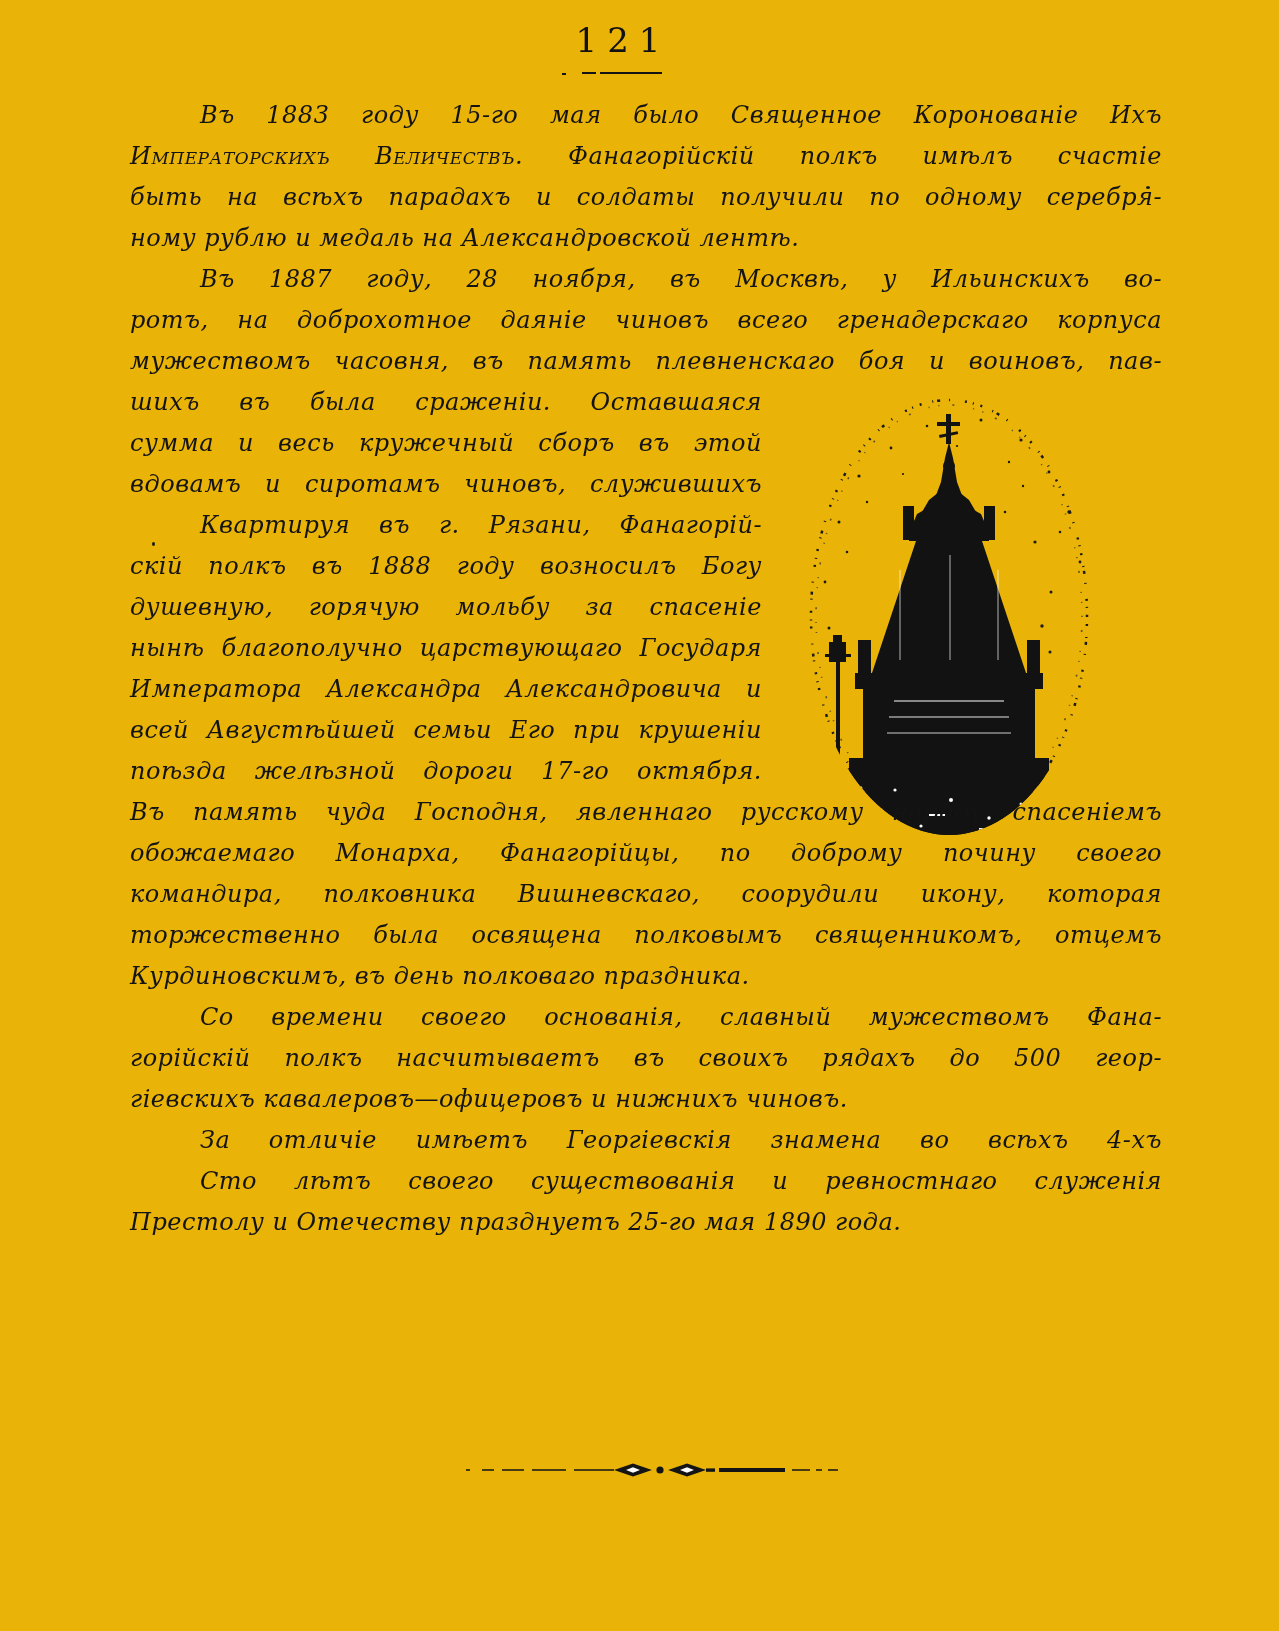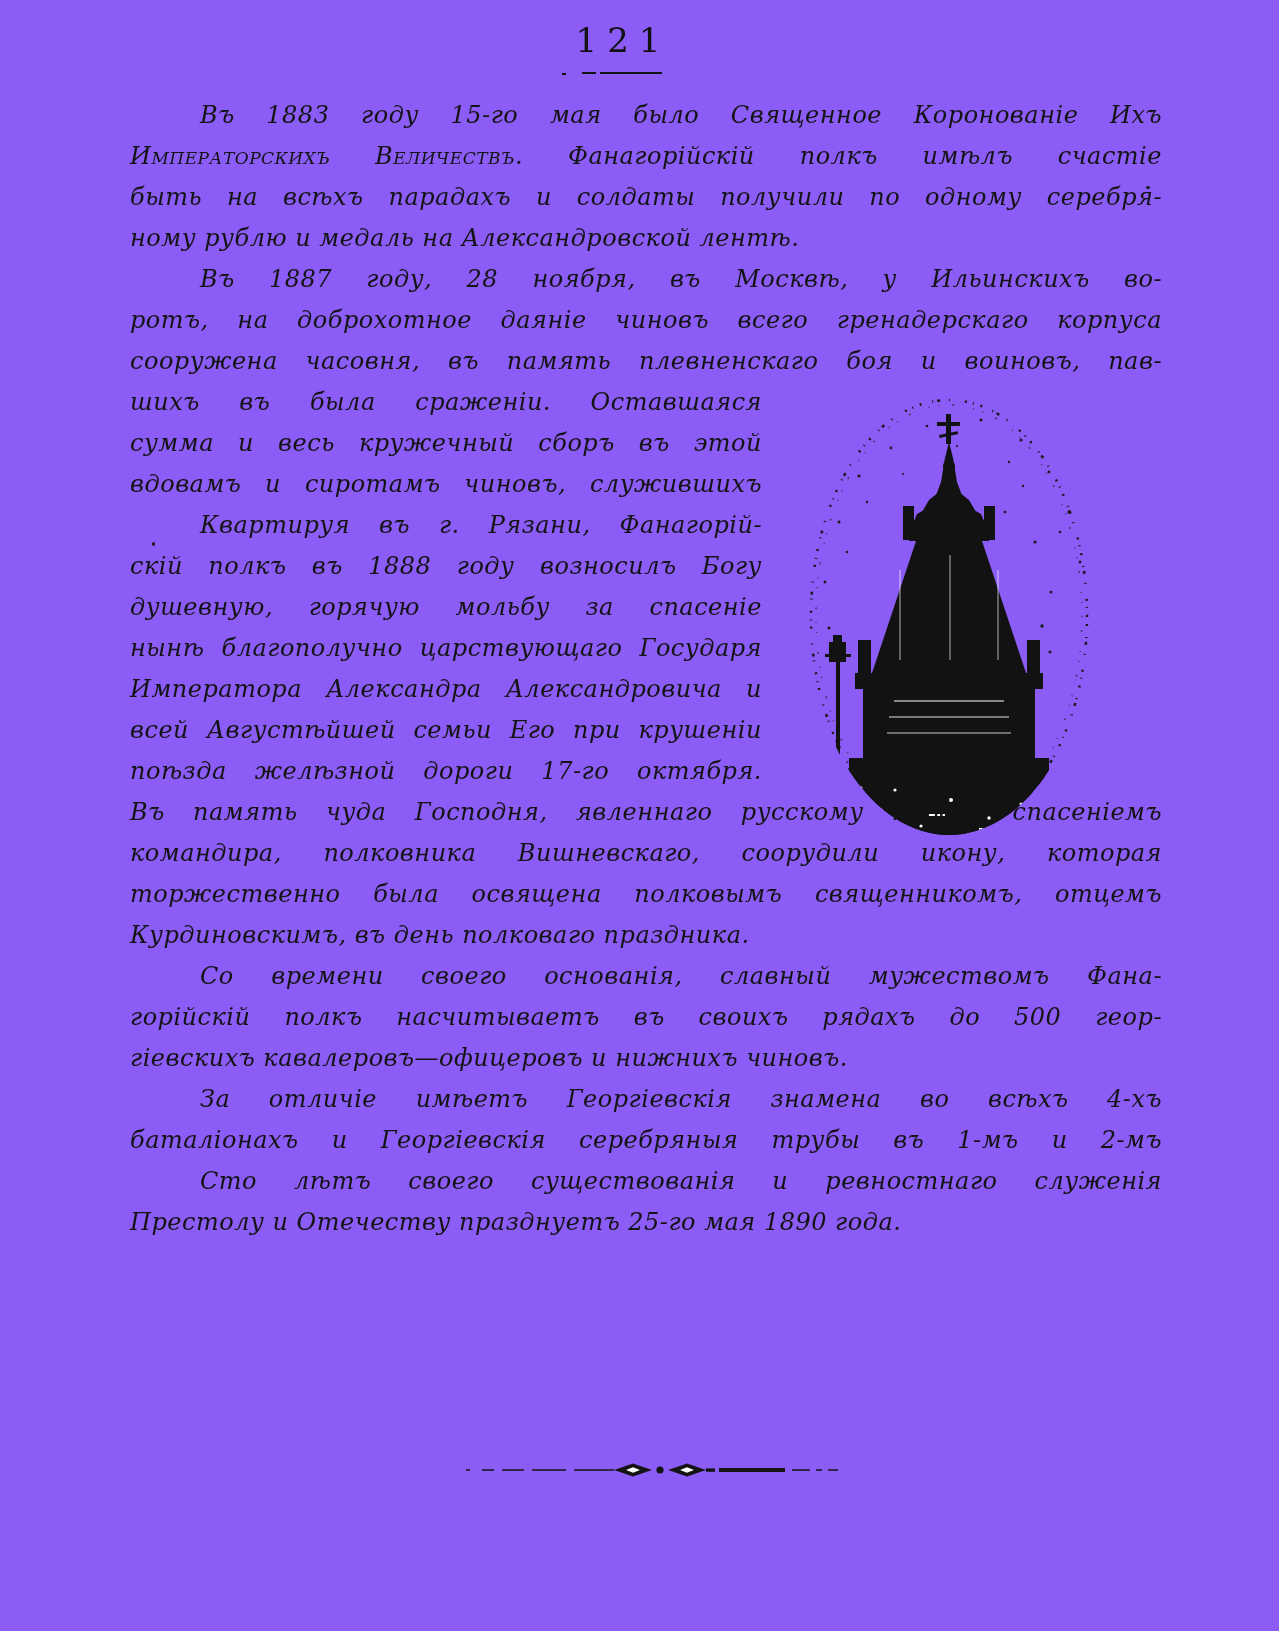--- a/index.html
+++ b/index.html
@@ -1,20 +1,20 @@
 <!DOCTYPE html>
 <html><head>
 <meta charset="utf-8">
 <style>
   html,body{margin:0;padding:0;background:#e8e8e6;}
   .page{
     position:relative;
     width:1279px;height:1631px;
     margin:0 auto;
-    background:#8b5cf6;
+    background:#eab308;
     color:#141414;
     font-family:"DejaVu Serif","Liberation Serif",serif;
     overflow:hidden;
   }
   
   .pagenum{
     position:absolute;left:558px;top:20px;width:130px;
     text-align:center;font-size:34px;letter-spacing:10px;
     color:#121212;
   }
@@ -152,40 +152,40 @@
     </svg>
   </figure>
 
   <main class="text-block" id="text-block">
       <div class="line ind">Въ 1883 году 15-го мая было Священное Коронованіе Ихъ</div>
       <div class="line"><span class="sc">Императорскихъ Величествъ.</span><span> Фанагорійскій полкъ имѣлъ счастіе</span></div>
       <div class="line">быть на всѣхъ парадахъ и солдаты получили по одному серебря-</div>
       <div class="line end">ному рублю и медаль на Александровской лентѣ.</div>
       <div class="line ind">Въ 1887 году, 28 ноября, въ Москвѣ, у Ильинскихъ во-</div>
       <div class="line">ротъ, на доброхотное даяніе чиновъ всего гренадерскаго корпуса</div>
-      <div class="line">сооружена часовня, въ память плевненскаго боя и воиновъ, пав-</div>
+      <div class="line">мужествомъ часовня, въ память плевненскаго боя и воиновъ, пав-</div>
       <div class="line narrow">шихъ въ была сраженіи. Оставшаяся</div>
       <div class="line narrow">сумма и весь кружечный сборъ въ этой</div>
       <div class="line narrow">вдовамъ и сиротамъ чиновъ, служившихъ</div>
       <div class="line narrow ind">Квартируя въ г. Рязани, Фанагорій-</div>
       <div class="line narrow">скій полкъ въ 1888 году возносилъ Богу</div>
       <div class="line narrow">душевную, горячую мольбу за спасеніе</div>
       <div class="line narrow">нынѣ благополучно царствующаго Государя</div>
       <div class="line narrow">Императора Александра Александровича и</div>
       <div class="line narrow">всей Августѣйшей семьи Его при крушеніи</div>
       <div class="line narrow">поѣзда желѣзной дороги 17-го октября.</div>
       <div class="line">Въ память чуда Господня, явленнаго русскому народу спасеніемъ</div>
+      <div class="line">обожаемаго Монарха, Фанагорійцы, по доброму почину своего</div>
       <div class="line">командира, полковника Вишневскаго, соорудили икону, которая</div>
       <div class="line">торжественно была освящена полковымъ священникомъ, отцемъ</div>
       <div class="line end">Курдиновскимъ, въ день полковаго праздника.</div>
       <div class="line ind">Со времени своего основанія, славный мужествомъ Фана-</div>
       <div class="line">горійскій полкъ насчитываетъ въ своихъ рядахъ до 500 геор-</div>
       <div class="line end">гіевскихъ кавалеровъ—офицеровъ и нижнихъ чиновъ.</div>
       <div class="line ind">За отличіе имѣетъ Георгіевскія знамена во всѣхъ 4-хъ</div>
-      <div class="line">баталіонахъ и Георгіевскія серебряныя трубы въ 1-мъ и 2-мъ</div>
       <div class="line ind">Сто лѣтъ своего существованія и ревностнаго служенія</div>
       <div class="line end">Престолу и Отечеству празднуетъ 25-го мая 1890 года.</div>
     </main>
 
   <div class="divider">
     <svg width="380" height="24" viewBox="0 0 380 24">
       <path d="M4 12 h4 M20 12 h12 M40 12 h22 M70 12 h34 M112 12 h40" stroke="#141414" stroke-width="1.6" fill="none"></path>
       <polygon points="152,12 171,5.5 190,12 171,18.5" fill="#141414"></polygon>
       <polygon points="164,12 171,9.2 178,12 171,14.8" fill="#fdfdfc"></polygon>
       <circle cx="198" cy="12" r="3.6" fill="#141414"></circle>

